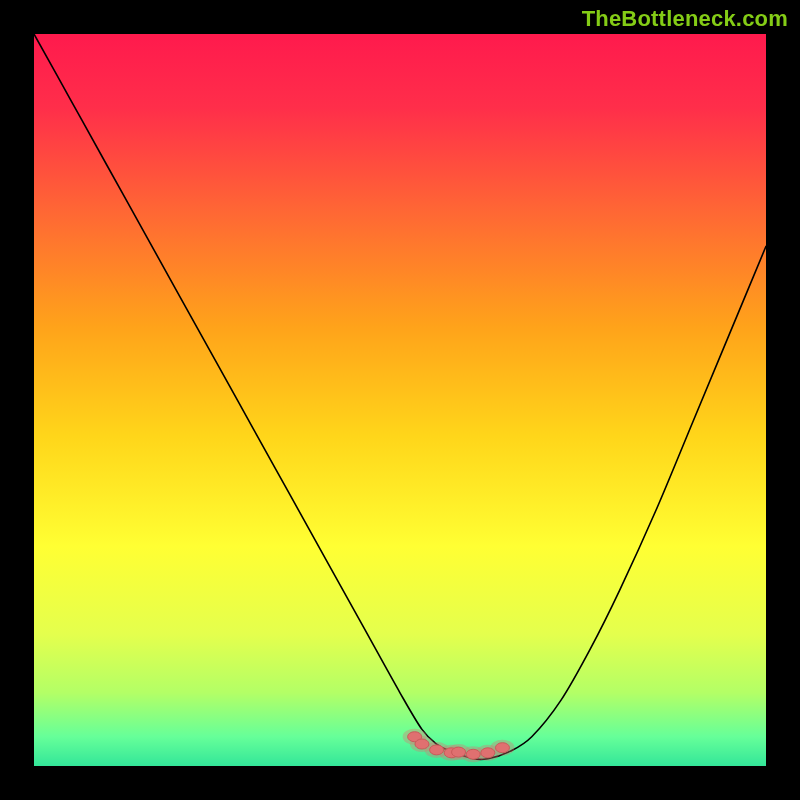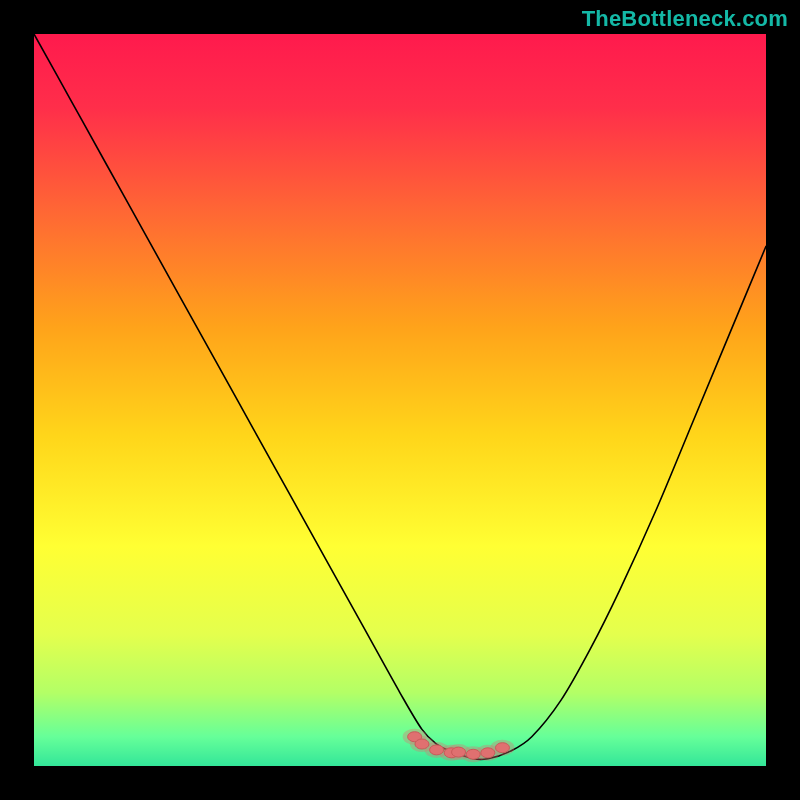--- a/index.html
+++ b/index.html
@@ -23,21 +23,21 @@
     width: 732px;
     height: 732px;
   }
   .watermark {
     position: absolute;
     top: 6px;
     right: 12px;
     font-family: Arial, Helvetica, sans-serif;
     font-size: 22px;
     font-weight: 600;
-    color: #14b8a6;
+    color: #84cc16;
     letter-spacing: 0.2px;
   }
   svg {
     display: block;
   }
 </style>
 </head>
 <body>
 <div class="frame">
 

